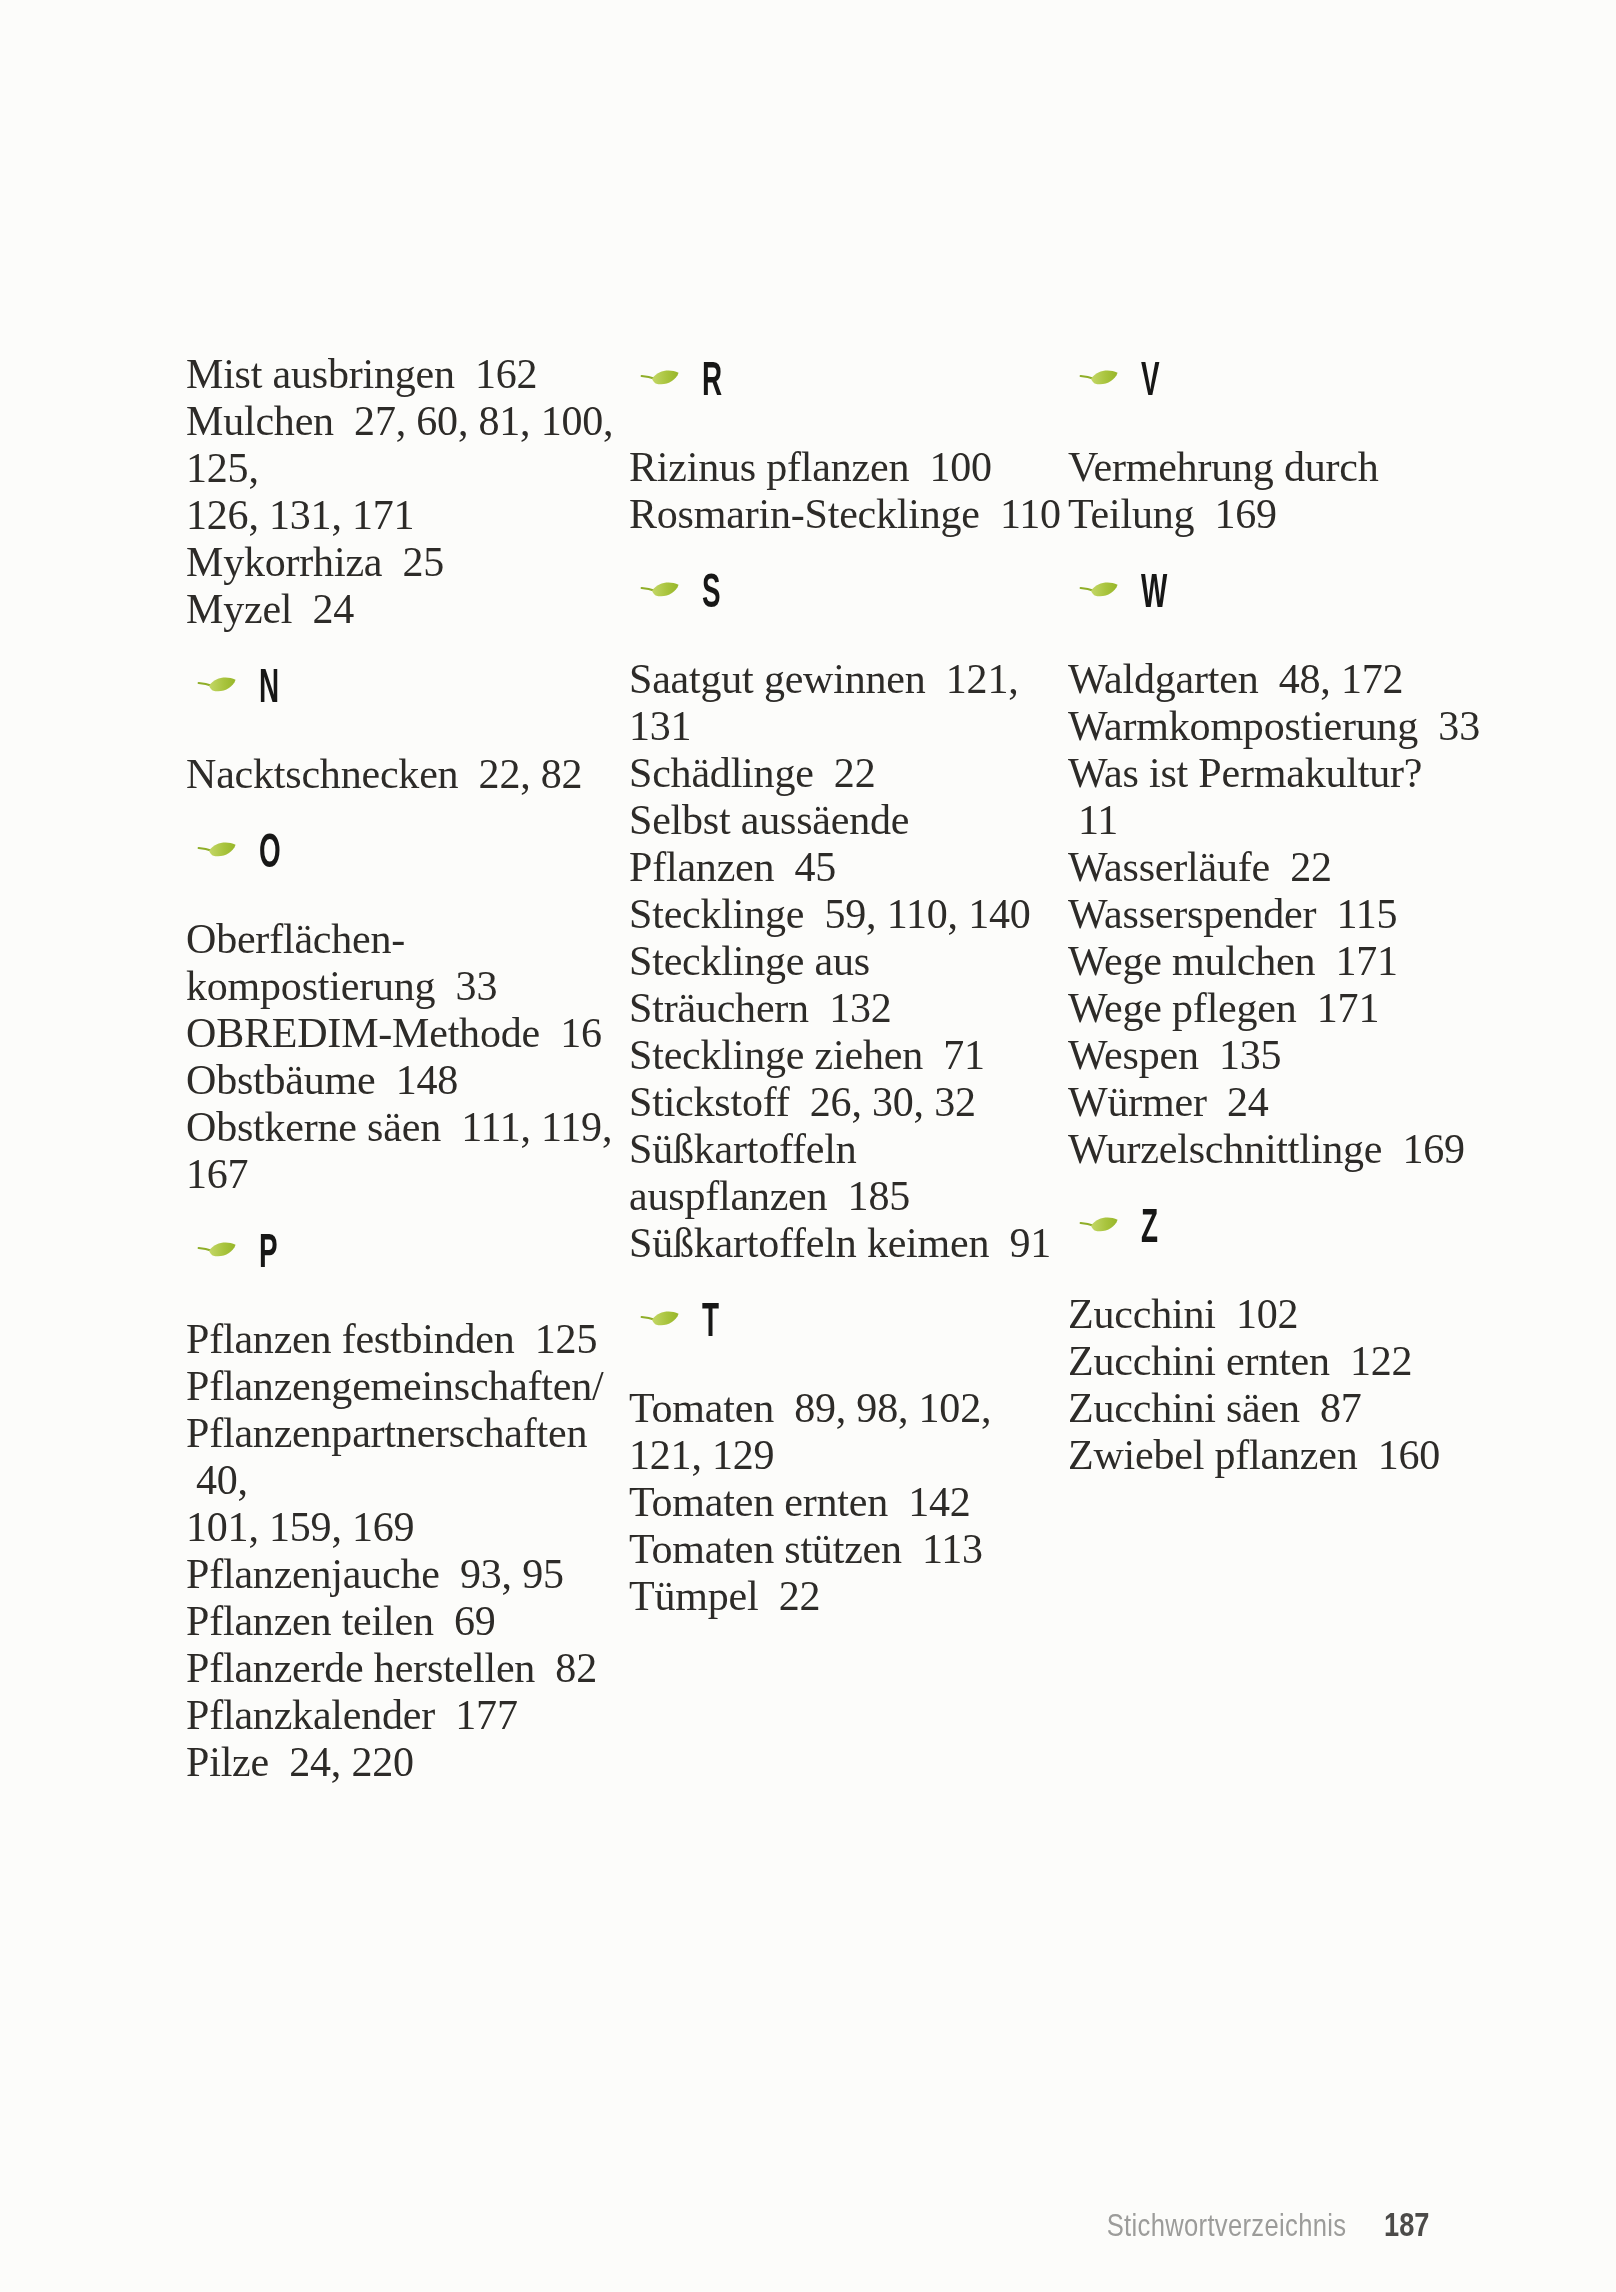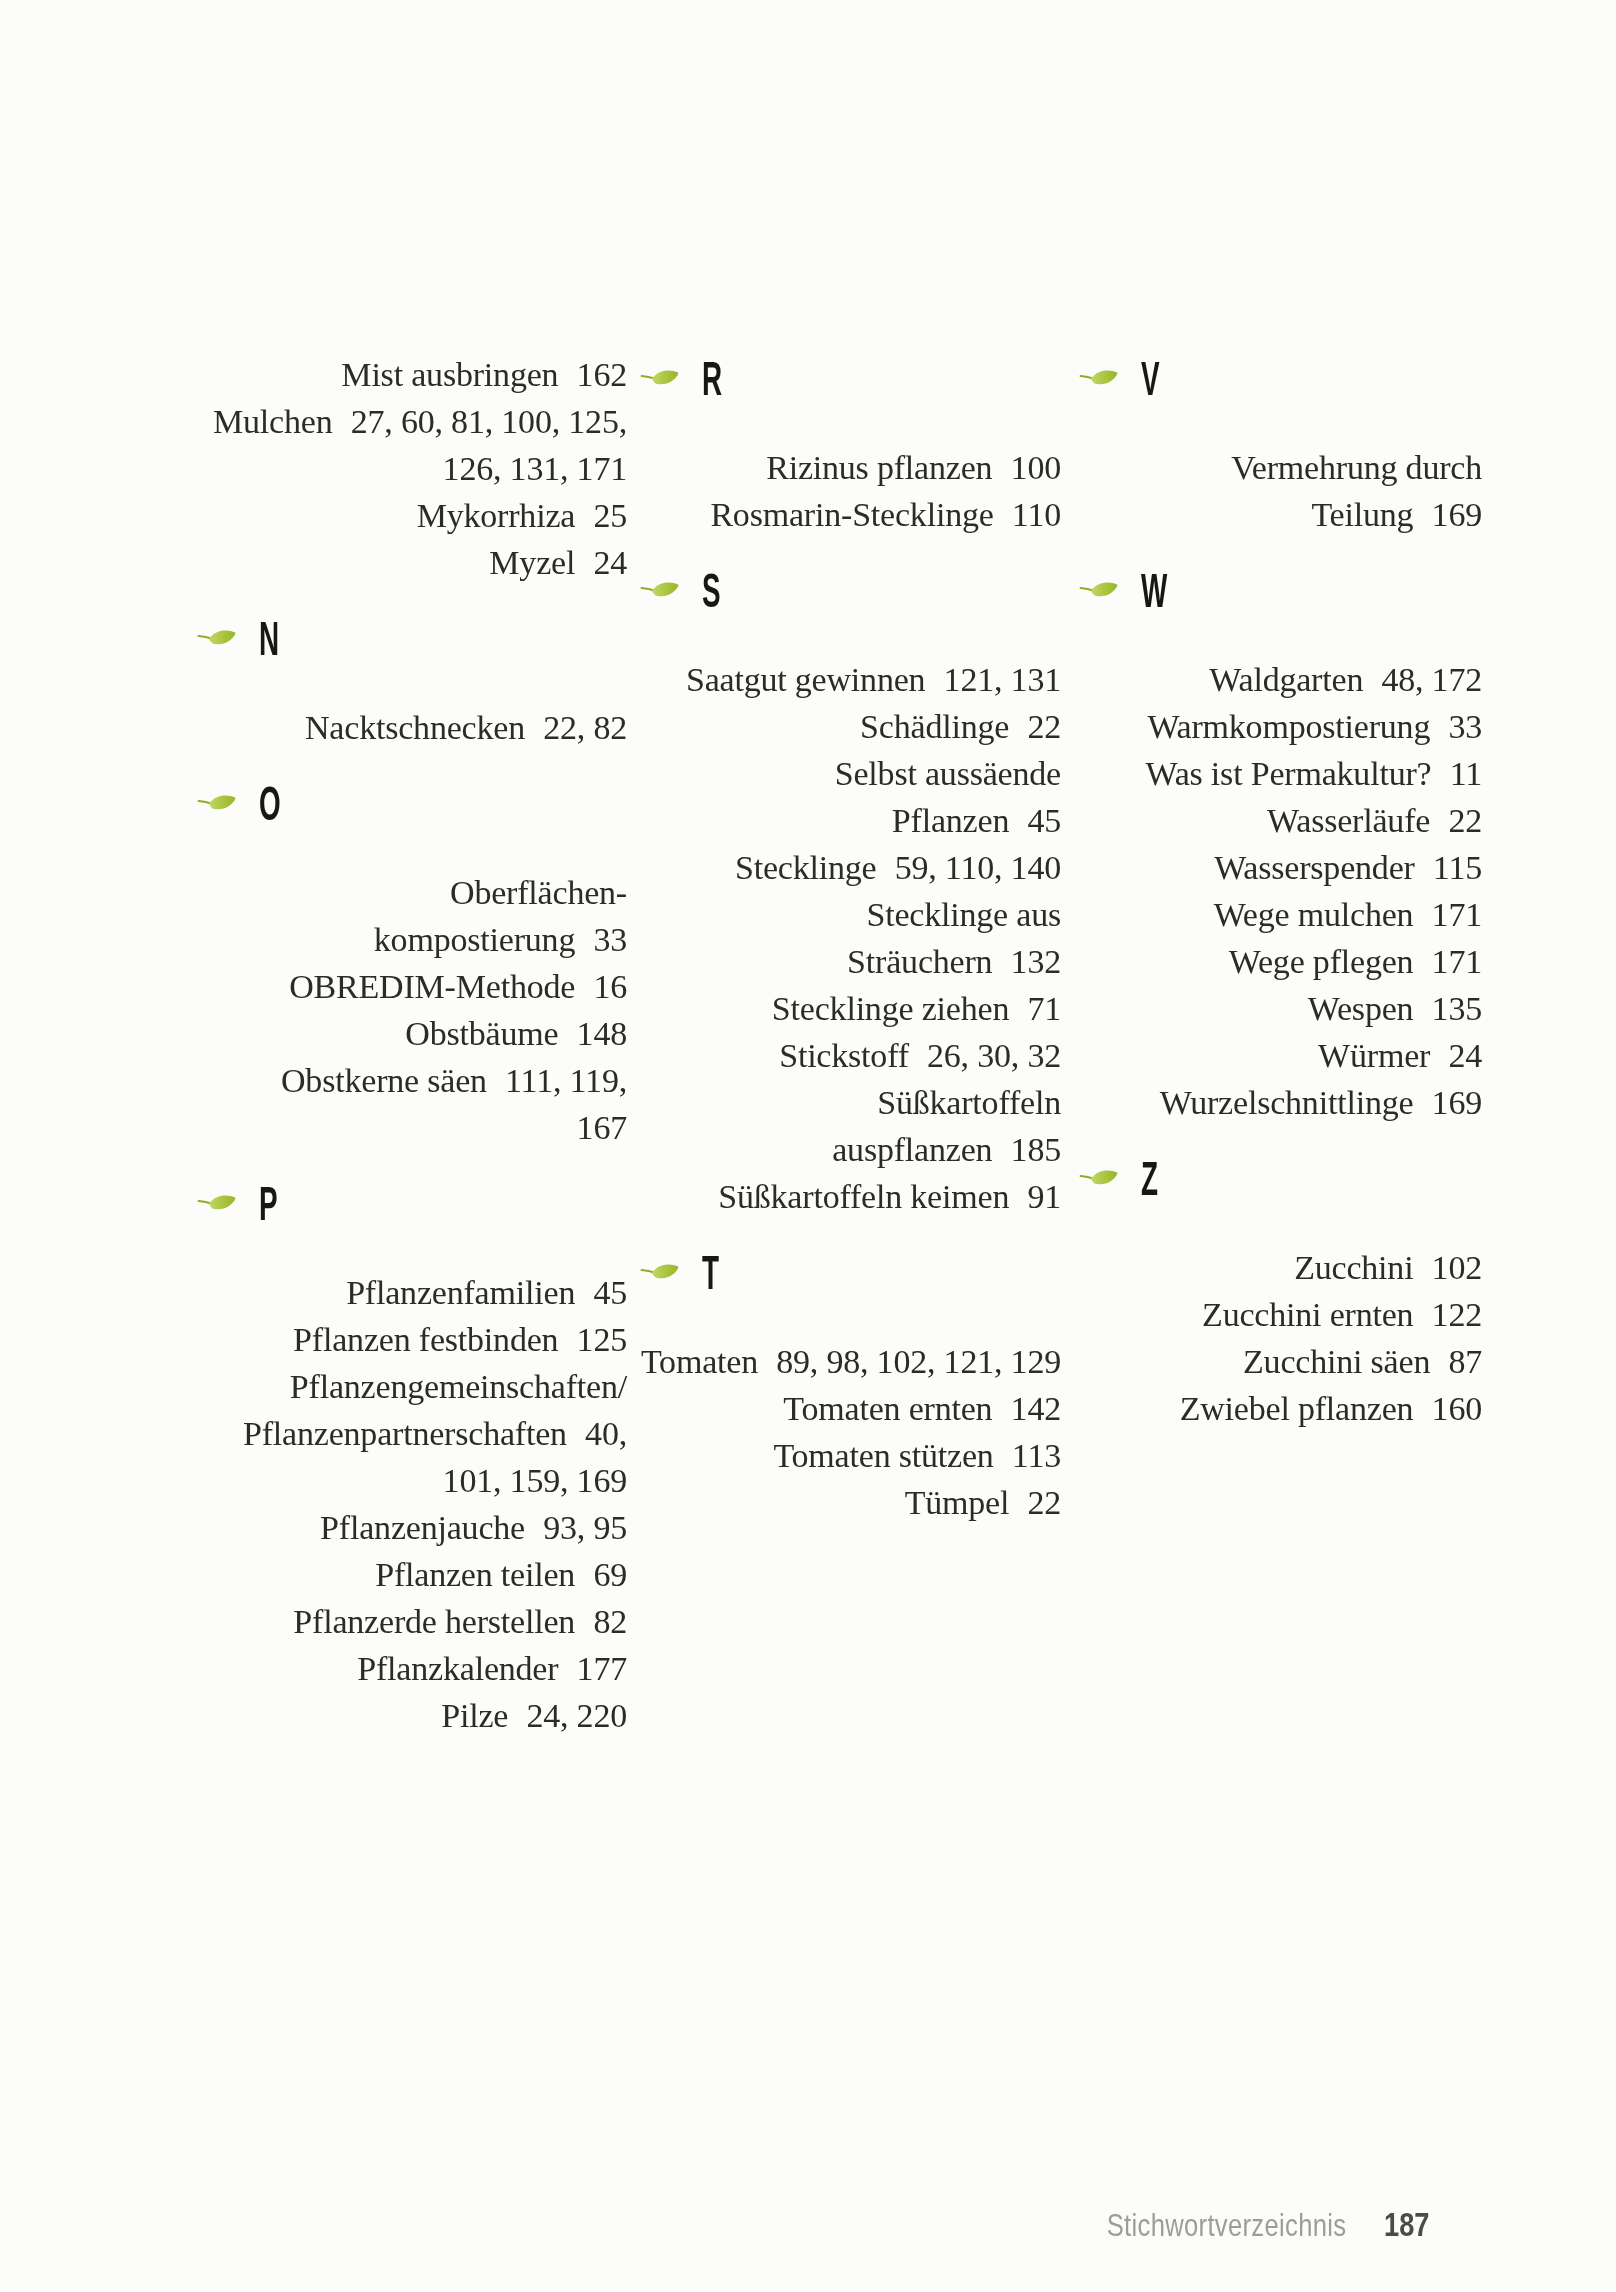--- a/index.html
+++ b/index.html
@@ -12,25 +12,24 @@
     color:#2d2b28;
   }
   .col{
     position:absolute;
     top:351px;
   }
   #col-0{left:186px;width:441px;}
   #col-1{left:629px;width:432px;}
   #col-2{left:1068px;width:414px;}
   .entry{
-    font-size:34px;
+    font-size:42px;
     line-height:47px;
     white-space:pre-wrap;
     letter-spacing:-0.2px;
-    text-align:right;
   }
   .entry .pages{margin-left:9.9px;}
   .letter-heading{
     display:flex;
     align-items:center;
     gap:21.5px;
     padding-left:10.7px;
     height:41px;
     margin:32px 0 45px 0;
   }
@@ -99,21 +98,20 @@
       <div class="entry"><span class="term">Obstbäume</span> <span class="pages">148</span></div>
       <div class="entry"><span class="term">Obstkerne säen</span> <span class="pages">111, 119,
 167</span></div>
       <div class="letter-heading">
         <svg class="leaf" viewBox="0 0 50 28" aria-hidden="true">
           <path d="M2 11 C 8 11.5, 13 12.5, 19 14.5" fill="none" stroke="#8fae28" stroke-width="2.6" stroke-linecap="round"></path>
           <path d="M15 14 C 22 4, 36 2, 47 7 C 44 17, 30 24, 19 20 C 16.5 18, 15 16, 15 14 Z" fill="url(#leafGrad)"></path>
         </svg>
         <span class="letter">P</span>
       </div>
-      <div class="entry"><span class="term">Pflanzenfamilien</span> <span class="pages">45</span></div>
       <div class="entry"><span class="term">Pflanzen festbinden</span> <span class="pages">125</span></div>
       <div class="entry"><span class="term">Pflanzengemeinschaften/
 Pflanzenpartnerschaften</span> <span class="pages">40,
 101, 159, 169</span></div>
       <div class="entry"><span class="term">Pflanzenjauche</span> <span class="pages">93, 95</span></div>
       <div class="entry"><span class="term">Pflanzen teilen</span> <span class="pages">69</span></div>
       <div class="entry"><span class="term">Pflanzerde herstellen</span> <span class="pages">82</span></div>
       <div class="entry"><span class="term">Pflanzkalender</span> <span class="pages">177</span></div>
       <div class="entry"><span class="term">Pilze</span> <span class="pages">24, 220</span></div>
     </div>

